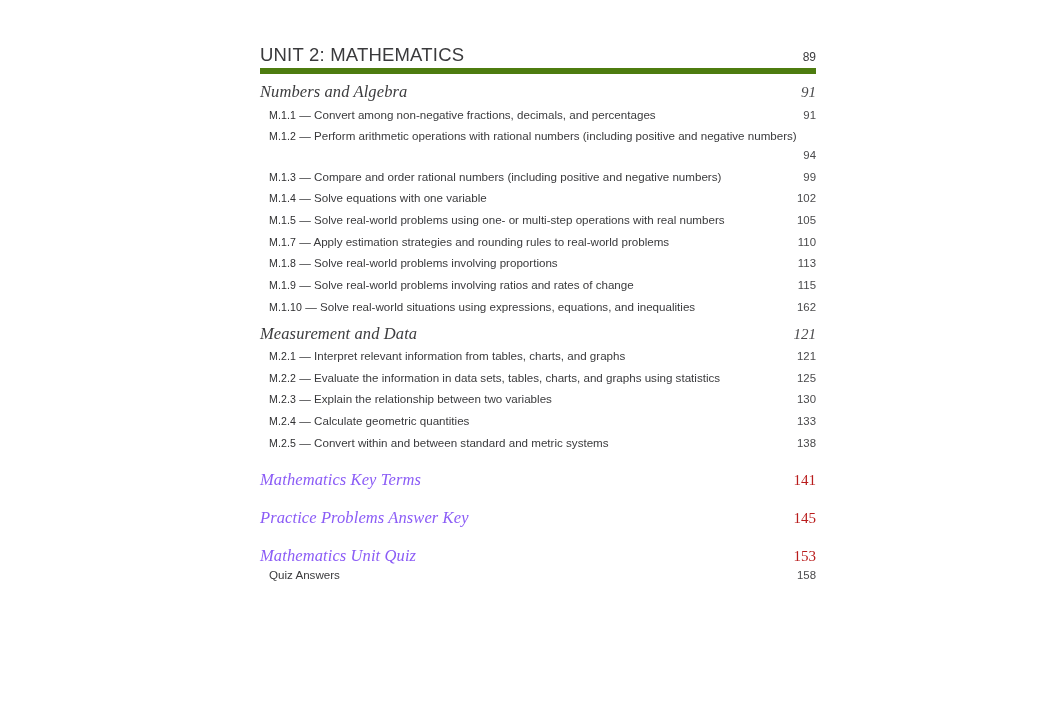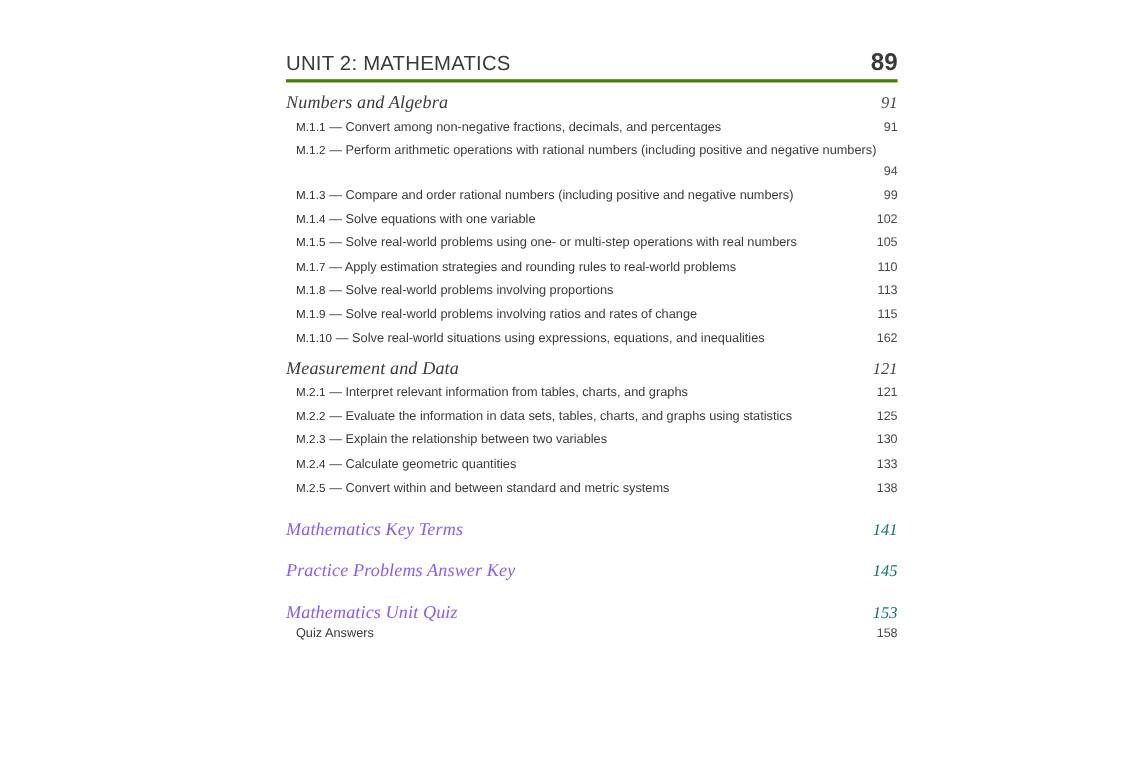--- a/index.html
+++ b/index.html
@@ -22,34 +22,34 @@
     top: 44px;
     width: 556px;
   }
 
   
   .unit-header {
     display: flex;
     align-items: baseline;
     justify-content: space-between;
     padding-bottom: 3px;
-    border-bottom: 3px solid #4d7c0f;
+    border-bottom: 6px solid #4d7c0f;
   }
   .unit-title {
     font-family: "Liberation Sans", sans-serif;
     font-size: 18.5px;
     font-weight: 400;
     letter-spacing: 0.2px;
     color: #3a3a3c;
     line-height: 1.15;
   }
   .unit-page {
     font-family: "Liberation Sans", sans-serif;
-    font-size: 22px;
-    font-weight: 700;
+    font-size: 12px;
+    font-weight: 400;
     color: #3a3a3c;
     line-height: 1.15;
     text-align: right;
     min-width: 30px;
   }
 
   
   .toc-row {
     display: flex;
     align-items: baseline;
@@ -135,23 +135,22 @@
   }
   .backmatter-row .row-text {
     font-family: "Liberation Serif", serif;
     font-style: italic;
     font-size: 16.5px;
     color: #8b5cf6;
     letter-spacing: 0.1px;
   }
   .backmatter-row .row-page {
     font-family: "Liberation Serif", serif;
-    font-style: italic;
     font-size: 15px;
-    color: #0f766e;
+    color: #b91c1c;
   }
 
   
   .subentry-row {
     margin-left: 9px;
     margin-top: 2px;
     width: calc(100% - 9px);
   }
   .subentry-row .row-text {
     font-family: "Liberation Sans", sans-serif;

